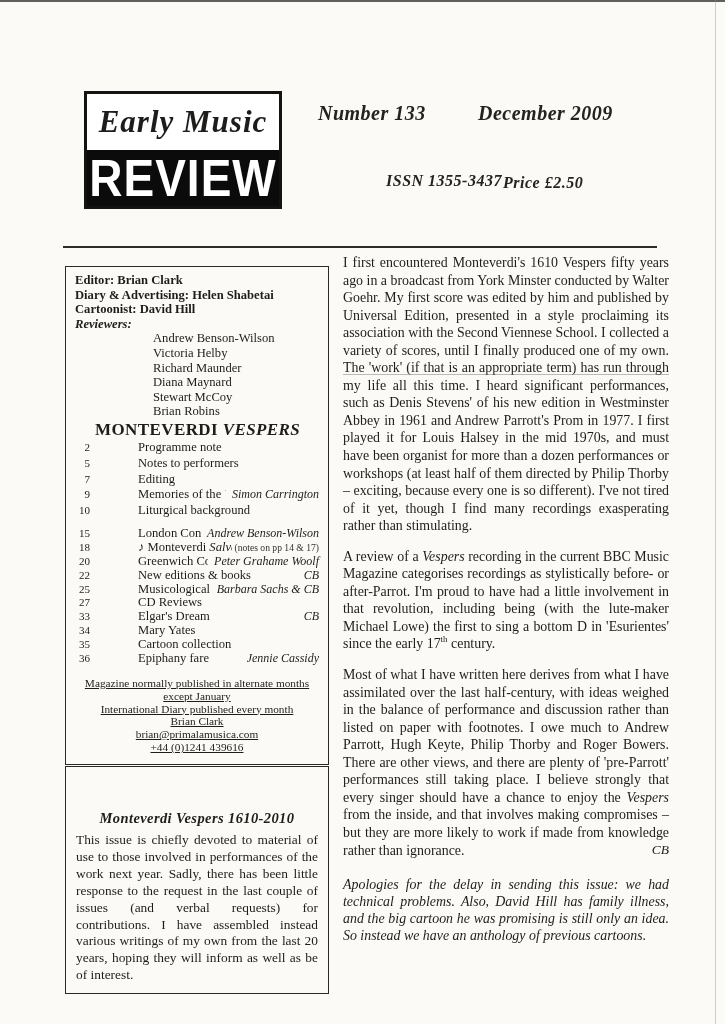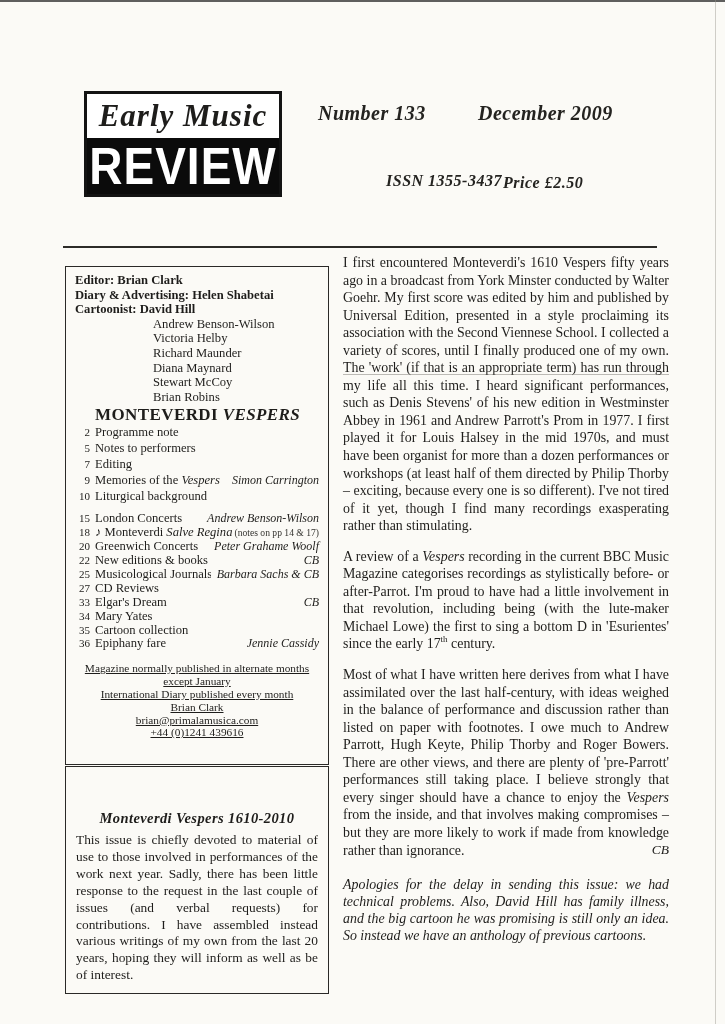--- a/index.html
+++ b/index.html
@@ -7,21 +7,21 @@
     position:relative;width:725px;height:1024px;margin:0 auto;
     background:#fbfaf6;color:#1e1d1b;overflow:hidden;
     font-family:"Liberation Serif", serif;
   }
   .scan-top-line{position:absolute;top:0;left:0;width:100%;height:2px;background:#2b2b2b;opacity:.75;}
   .scan-right-line{position:absolute;top:0;right:9px;width:1px;height:100%;background:#9a968e;opacity:.45;}
 
   
   .masthead{position:absolute;left:84px;top:91px;width:192px;border:3px solid #131313;background:#fff;}
   .masthead-title{
-    height:44px;display:flex;align-items:center;justify-content:center;
+    height:56px;display:flex;align-items:center;justify-content:center;
     font-style:italic;font-weight:700;font-size:31px;letter-spacing:1px;background:#fff;
   }
   .masthead-review{height:56px;background:#0b0b0b;display:flex;align-items:center;justify-content:center;overflow:hidden;}
   .review-text{
     display:inline-block;color:#fff;font-family:"Liberation Sans",sans-serif;
     font-weight:700;font-size:46px;letter-spacing:1px;transform:scaleY(1.12);line-height:1;
   }
   .hdr-text{position:absolute;font-style:italic;color:#242320;}
   .issue-number{left:318px;top:102px;font-size:20px;font-weight:600;letter-spacing:.5px;}
   .issue-date{left:478px;top:102px;font-size:20px;font-weight:600;letter-spacing:.5px;}
@@ -39,21 +39,21 @@
   .reviewers-label{font-size:12.6px;line-height:14.6px;font-weight:700;font-style:italic;}
   .reviewer-name{font-size:12.6px;line-height:14.6px;margin-left:78px;}
   .contents-heading{margin-top:2px;margin-left:20px;font-size:17px;line-height:17px;font-weight:700;letter-spacing:.4px;}
   .contents-heading i{letter-spacing:.4px;}
   .contents-list-1{margin-top:2px;}
   .contents-list-1 .toc-row{font-size:12.6px;line-height:15.8px;}
   .contents-list-2{margin-top:8px;}
   .contents-list-2 .toc-row{font-size:12.6px;line-height:13.9px;}
   .toc-row{display:flex;align-items:baseline;}
   .toc-pg{width:15px;text-align:right;margin-right:5px;font-size:11px;flex:none;}
-  .toc-title{flex:1;white-space:nowrap;overflow:hidden;}
+  .toc-title{flex:1;white-space:nowrap;overflow:hidden;margin-left:43px;}
   .toc-note{font-size:9.6px;color:#34332f;margin-left:3px;flex:none;}
   .toc-author{font-style:italic;font-size:12px;text-align:right;margin-left:6px;flex:none;}
   .pub-info{margin-top:11px;text-align:center;}
   .pub-line{font-size:11.3px;line-height:12.8px;text-decoration:underline;}
 
   
   .vespers-box{
     position:absolute;left:65px;top:766px;width:264px;box-sizing:border-box;
     border:1.5px solid #2a2927;padding:7px 10px 9px 10px;background:#fbfaf6;
   }
@@ -87,20 +87,21 @@
   <div class="hdr-text price">Price £2.50</div>
 
   <div class="divider"></div>
 
   <aside class="info-box">
     <div id="staff-lines">
         <div class="staff-line"><b>Editor: </b><span>Brian Clark</span></div>
         <div class="staff-line"><b>Diary &amp; Advertising: </b><span>Helen Shabetai</span></div>
         <div class="staff-line"><b>Cartoonist: </b><span>David Hill</span></div>
       </div>
+    <div class="reviewers-label">Reviewers:</div>
     <div id="reviewers">
         <div class="reviewer-name">Andrew Benson-Wilson</div>
         <div class="reviewer-name">Victoria Helby</div>
         <div class="reviewer-name">Richard Maunder</div>
         <div class="reviewer-name">Diana Maynard</div>
         <div class="reviewer-name">Stewart McCoy</div>
         <div class="reviewer-name">Brian Robins</div>
       </div>
     <div class="contents-heading">
       <span>MONTEVERDI </span><i>VESPERS</i>

